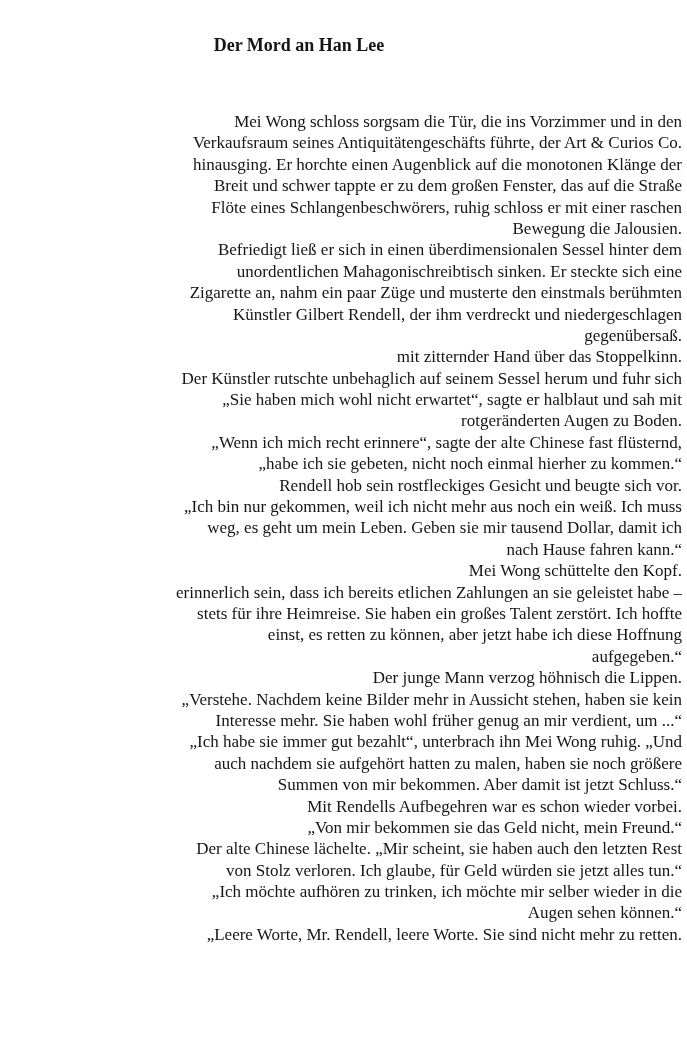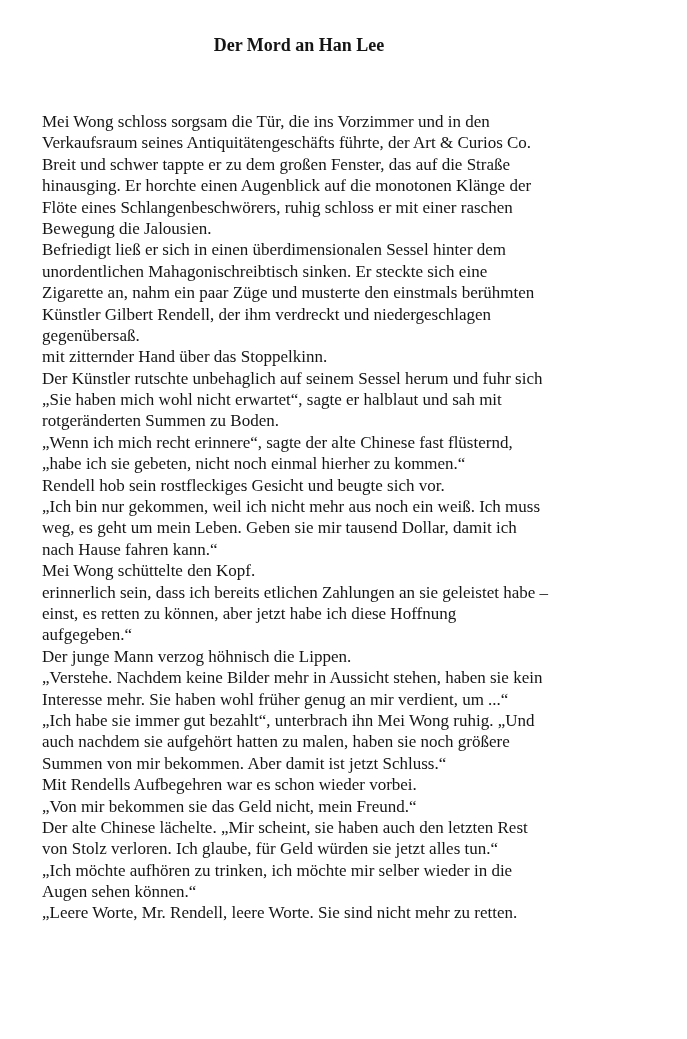--- a/index.html
+++ b/index.html
@@ -31,55 +31,57 @@
     line-height: 24px;
     font-weight: 700;
   }
   .doc-body {
     position: absolute;
     top: 111px;
     left: 42px;
     width: 640px;
     font-size: 17px;
     line-height: 21.4px;
+    text-align: right;
   }
   .doc-body .line {
     white-space: nowrap;
     height: 21.4px;
   }
 </style>
 </head>
 <body>
 
 <div class="page">
   <h1 class="doc-title">Der Mord an Han Lee</h1>
   <div class="doc-body">
       <div class="line">Mei Wong schloss sorgsam die Tür, die ins Vorzimmer und in den</div>
       <div class="line">Verkaufsraum seines Antiquitätengeschäfts führte, der Art &amp; Curios Co.</div>
+      <div class="line">hinausging. Er horchte einen Augenblick auf die monotonen Klänge der</div>
       <div class="line">Breit und schwer tappte er zu dem großen Fenster, das auf die Straße</div>
-      <div class="line">hinausging. Er horchte einen Augenblick auf die monotonen Klänge der</div>
       <div class="line">Flöte eines Schlangenbeschwörers, ruhig schloss er mit einer raschen</div>
       <div class="line">Bewegung die Jalousien.</div>
       <div class="line">Befriedigt ließ er sich in einen überdimensionalen Sessel hinter dem</div>
       <div class="line">unordentlichen Mahagonischreibtisch sinken. Er steckte sich eine</div>
       <div class="line">Zigarette an, nahm ein paar Züge und musterte den einstmals berühmten</div>
       <div class="line">Künstler Gilbert Rendell, der ihm verdreckt und niedergeschlagen</div>
       <div class="line">gegenübersaß.</div>
       <div class="line">mit zitternder Hand über das Stoppelkinn.</div>
       <div class="line">Der Künstler rutschte unbehaglich auf seinem Sessel herum und fuhr sich</div>
       <div class="line">„Sie haben mich wohl nicht erwartet“, sagte er halblaut und sah mit</div>
-      <div class="line">rotgeränderten Summen zu Boden.</div>
+      <div class="line">rotgeränderten Augen zu Boden.</div>
       <div class="line">„Wenn ich mich recht erinnere“, sagte der alte Chinese fast flüsternd,</div>
       <div class="line">„habe ich sie gebeten, nicht noch einmal hierher zu kommen.“</div>
       <div class="line">Rendell hob sein rostfleckiges Gesicht und beugte sich vor.</div>
       <div class="line">„Ich bin nur gekommen, weil ich nicht mehr aus noch ein weiß. Ich muss</div>
       <div class="line">weg, es geht um mein Leben. Geben sie mir tausend Dollar, damit ich</div>
       <div class="line">nach Hause fahren kann.“</div>
       <div class="line">Mei Wong schüttelte den Kopf.</div>
       <div class="line">erinnerlich sein, dass ich bereits etlichen Zahlungen an sie geleistet habe –</div>
+      <div class="line">stets für ihre Heimreise. Sie haben ein großes Talent zerstört. Ich hoffte</div>
       <div class="line">einst, es retten zu können, aber jetzt habe ich diese Hoffnung</div>
       <div class="line">aufgegeben.“</div>
       <div class="line">Der junge Mann verzog höhnisch die Lippen.</div>
       <div class="line">„Verstehe. Nachdem keine Bilder mehr in Aussicht stehen, haben sie kein</div>
       <div class="line">Interesse mehr. Sie haben wohl früher genug an mir verdient, um ...“</div>
       <div class="line">„Ich habe sie immer gut bezahlt“, unterbrach ihn Mei Wong ruhig. „Und</div>
       <div class="line">auch nachdem sie aufgehört hatten zu malen, haben sie noch größere</div>
       <div class="line">Summen von mir bekommen. Aber damit ist jetzt Schluss.“</div>
       <div class="line">Mit Rendells Aufbegehren war es schon wieder vorbei.</div>
       <div class="line">„Von mir bekommen sie das Geld nicht, mein Freund.“</div>

